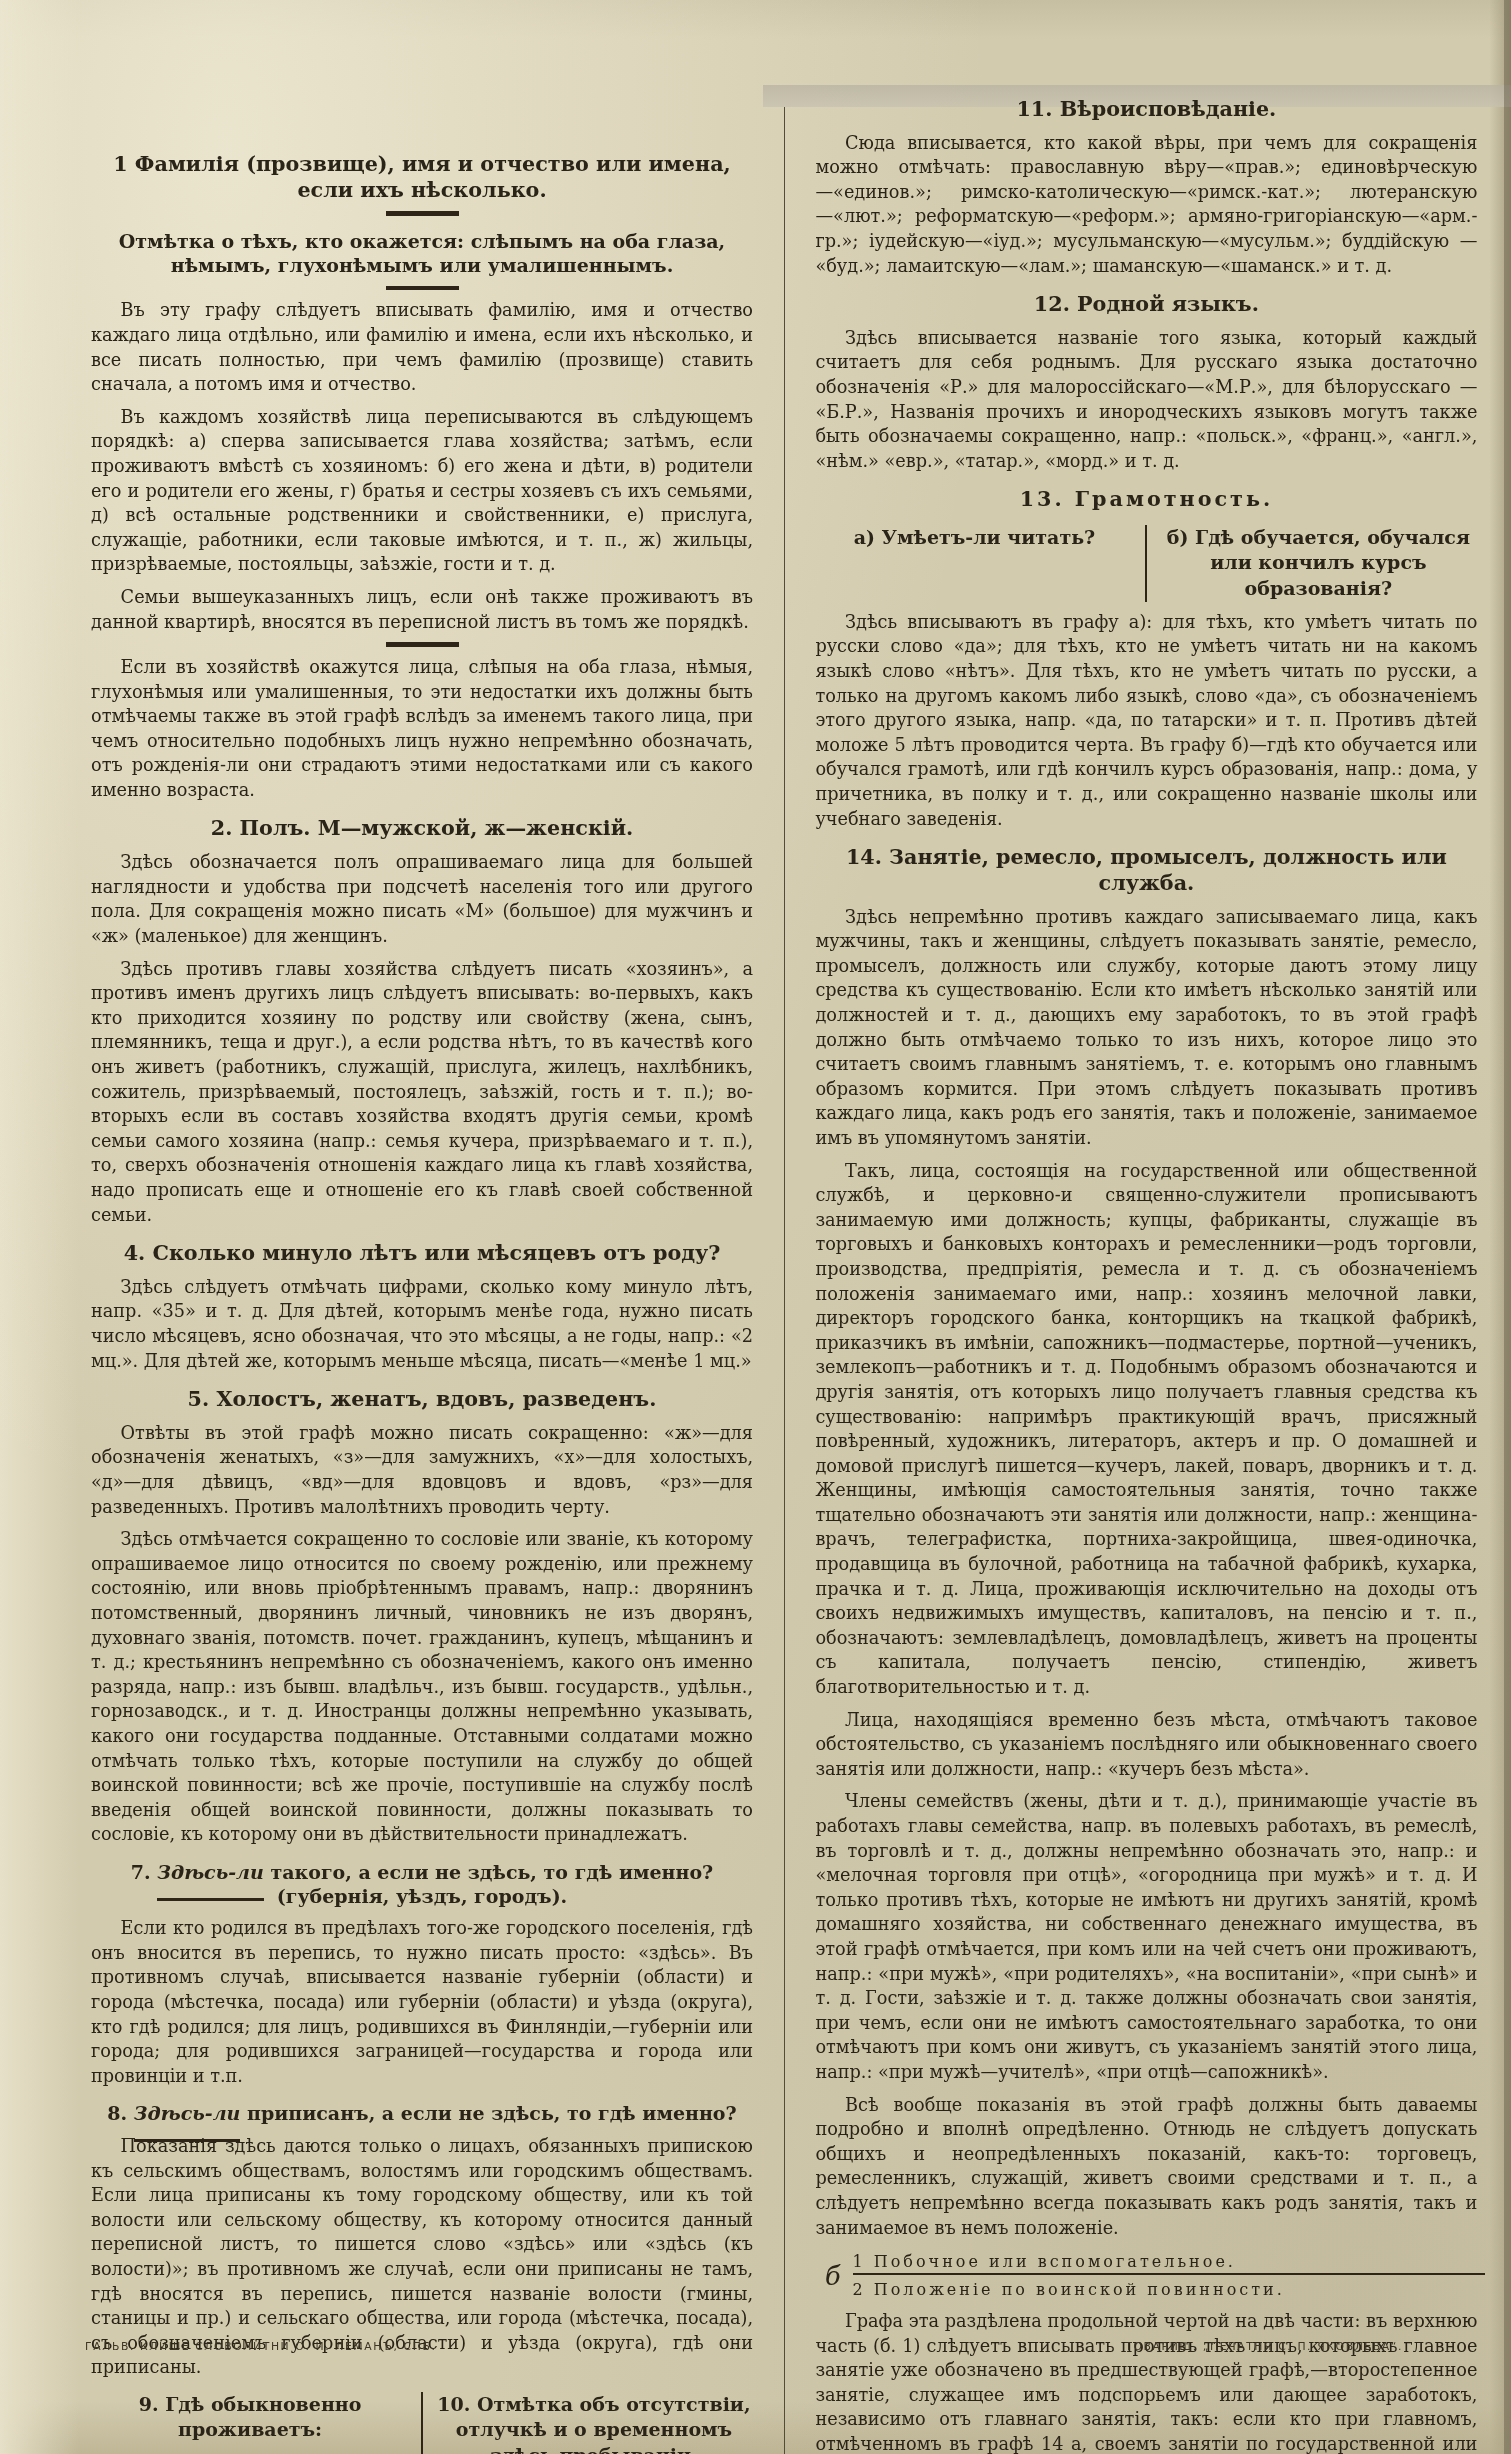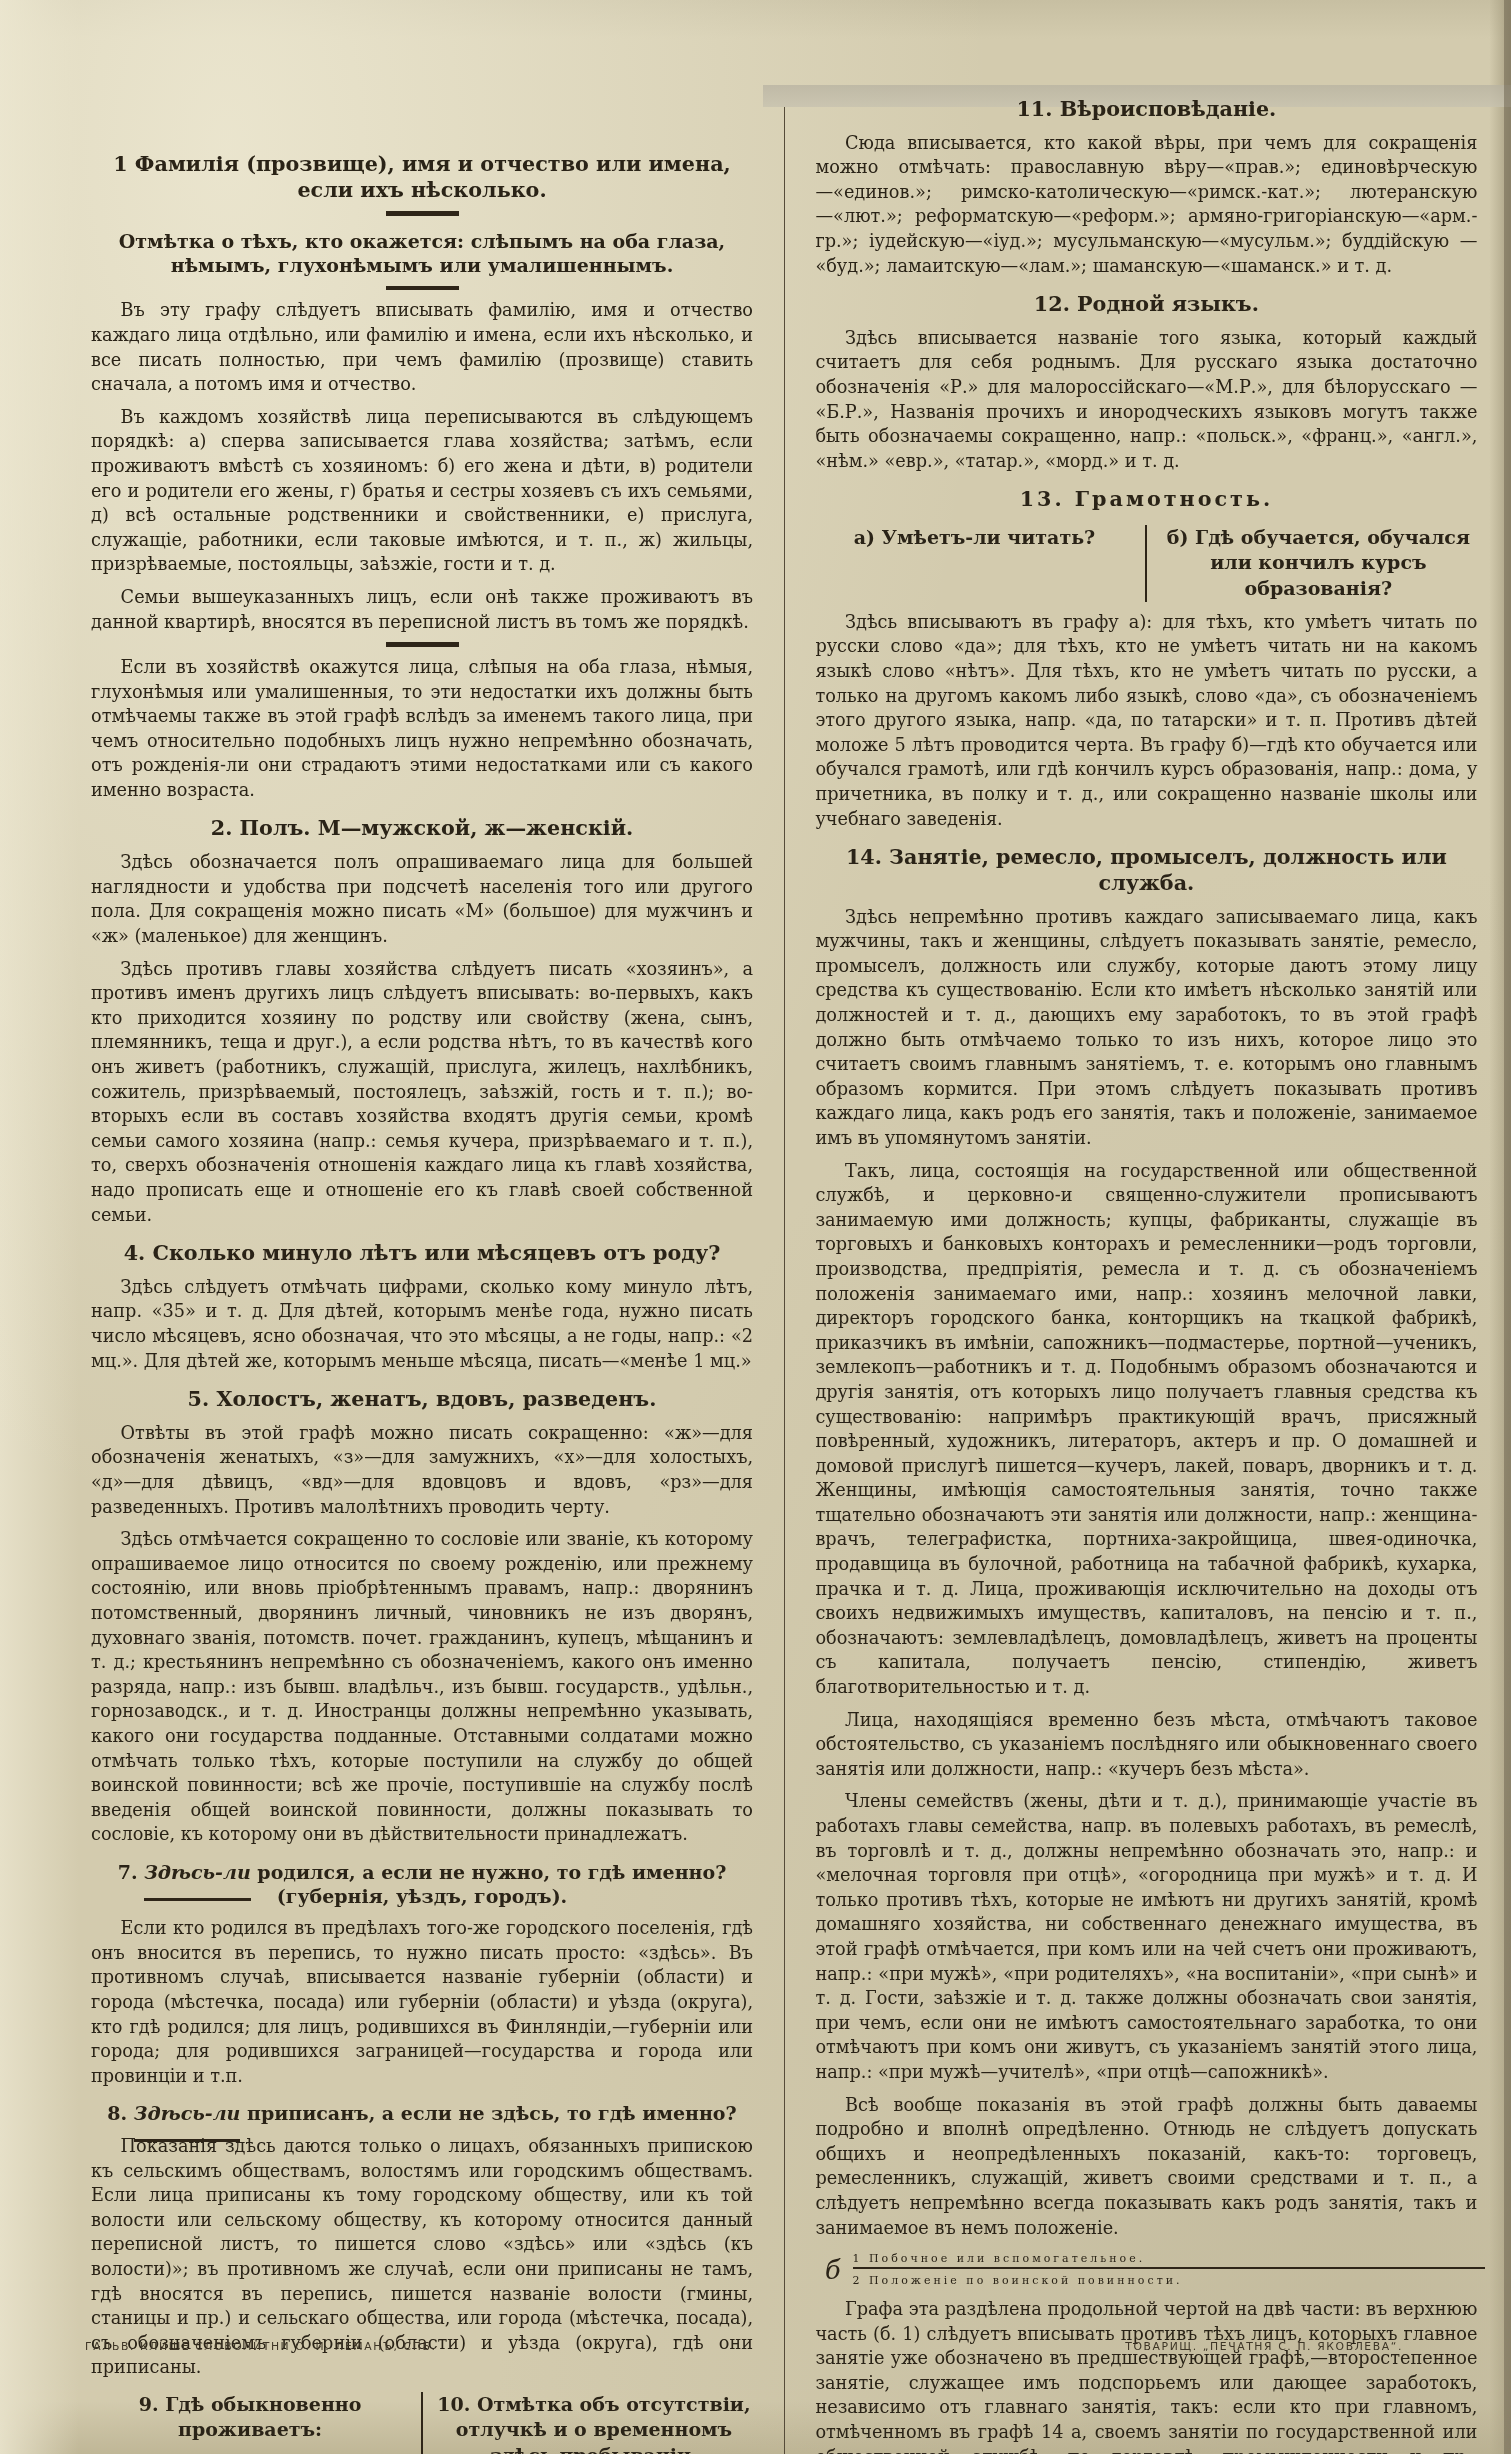--- a/index.html
+++ b/index.html
@@ -31,21 +31,21 @@
   .bar{width:73px;height:4.9px;background:#2e2518;margin:7.9px auto;}
   .u-em{font-style:italic;border-bottom:3px solid #2e2518;padding-bottom:15px;}
   .two-head{display:flex;margin:11.8px 0 7.9px 0;}
   .two-head .cell{flex:1;font-weight:bold;font-size:19px;text-align:center;line-height:1.35;padding:0 5.9px;}
   .two-head .vline{width:2px;background:#2e2518;margin:0 3.9px;}
   .spaced{letter-spacing:3px;}
   .sub-a{font-size:18px;text-align:left;margin:11.8px 0 7.9px 0;line-height:1.45;font-weight:normal;}
   .b-block{display:flex;align-items:center;margin:9.9px 0 5.9px 17.7px;}
   .b-label{font-size:25.6px;margin-right:11.8px;font-style:italic;}
   .b-lines{flex:1;}
-  .b-line{font-size:11px;letter-spacing:3px;padding:2px 0;}
+  .b-line{font-size:16px;letter-spacing:3px;padding:2px 0;}
   .b-line.first{border-bottom:2px solid #2e2518;margin-bottom:3px;}
   .footer{position:absolute;bottom:102px;font-family:"DejaVu Sans","Liberation Sans",sans-serif;
     font-size:10.8px;letter-spacing:1.6px;color:#3d3526;}
   .footer-left{left:85px;}
   .footer-right{right:108px;}
 </style>
 </head>
 <body>
 
 <div class="page">
@@ -85,21 +85,21 @@
       <section>
         <h2 class="h-lg">5. Холостъ, женатъ, вдовъ, разведенъ.</h2>
         <p>Отвѣты въ этой графѣ можно писать сокращенно: «ж»—для обозначенія женатыхъ, «з»—для замужнихъ, «х»—для холостыхъ, «д»—для дѣвицъ, «вд»—для вдовцовъ и вдовъ, «рз»—для разведенныхъ. Противъ малолѣтнихъ проводить черту.</p>
       </section>
 
       <section>
         <p>Здѣсь отмѣчается сокращенно то сословіе или званіе, къ которому опрашиваемое лицо относится по своему рожденію, или прежнему состоянію, или вновь пріобрѣтеннымъ правамъ, напр.: дворянинъ потомственный, дворянинъ личный, чиновникъ не изъ дворянъ, духовнаго званія, потомств. почет. гражданинъ, купецъ, мѣщанинъ и т. д.; крестьянинъ непремѣнно съ обозначеніемъ, какого онъ именно разряда, напр.: изъ бывш. владѣльч., изъ бывш. государств., удѣльн., горнозаводск., и т. д. Иностранцы должны непремѣнно указывать, какого они государства подданные. Отставными солдатами можно отмѣчать только тѣхъ, которые поступили на службу до общей воинской повинности; всѣ же прочіе, поступившіе на службу послѣ введенія общей воинской повинности, должны показывать то сословіе, къ которому они въ дѣйствительности принадлежатъ.</p>
       </section>
 
       <section>
-        <h2 class="h-md"><span>7. </span><span class="u-em">Здѣсь-ли</span><span> родился, а если не нужно, то гдѣ именно? (губернія, уѣздъ, городъ).</span></h2>
+        <h2 class="h-md"><span>7. </span><span class="u-em">Здѣсь-ли</span><span> такого, а если не здѣсь, то гдѣ именно? (губернія, уѣздъ, городъ).</span></h2>
         <p>Если кто родился въ предѣлахъ того-же городского поселенія, гдѣ онъ вносится въ перепись, то нужно писать просто: «здѣсь». Въ противномъ случаѣ, вписывается названіе губерніи (области) и города (мѣстечка, посада) или губерніи (области) и уѣзда (округа), кто гдѣ родился; для лицъ, родившихся въ Финляндіи,—губерніи или города; для родившихся заграницей—государства и города или провинціи и т.п.</p>
       </section>
 
       <section>
         <h2 class="h-md"><span>8. </span><span class="u-em">Здѣсь-ли</span><span> приписанъ, а если не здѣсь, то гдѣ именно?</span></h2>
         <p>Показанія здѣсь даются только о лицахъ, обязанныхъ припискою къ сельскимъ обществамъ, волостямъ или городскимъ обществамъ. Если лица приписаны къ тому городскому обществу, или къ той волости или сельскому обществу, къ которому относится данный переписной листъ, то пишется слово «здѣсь» или «здѣсь (къ волости)»; въ противномъ же случаѣ, если они приписаны не тамъ, гдѣ вносятся въ перепись, пишется названіе волости (гмины, станицы и пр.) и сельскаго общества, или города (мѣстечка, посада), съ обозначеніемъ губерніи (области) и уѣзда (округа), гдѣ они приписаны.</p>
       </section>
 
       <section>
         <div class="two-head">

